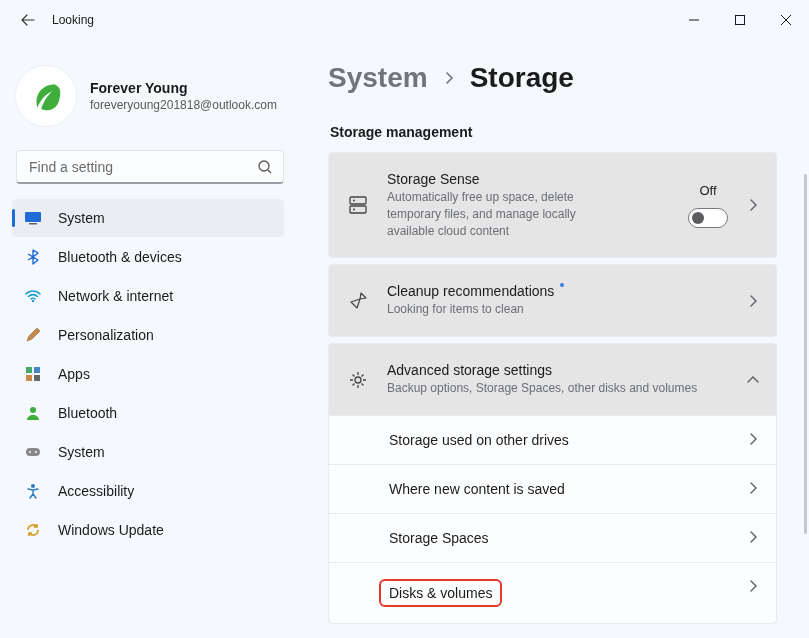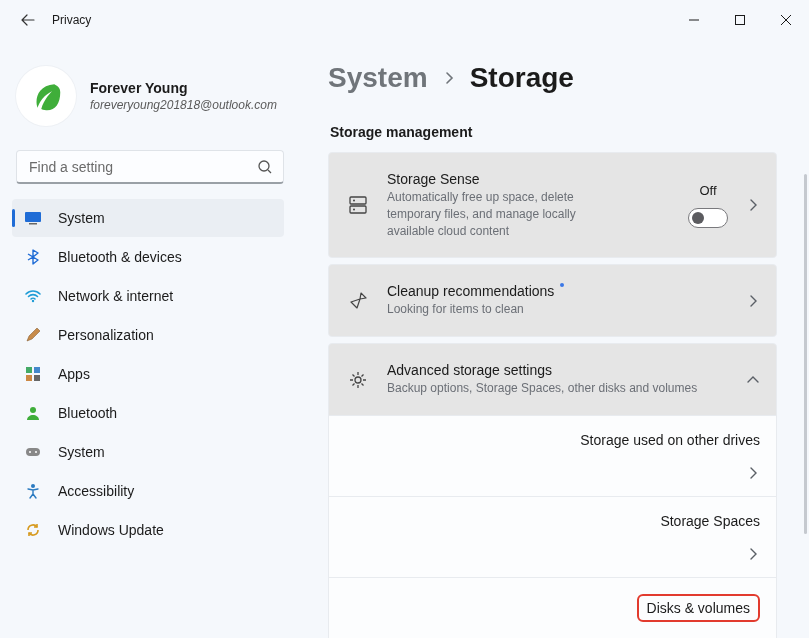--- a/index.html
+++ b/index.html
@@ -28,21 +28,21 @@
     width:300px; padding:8px 8px 8px 8px; display:flex; flex-direction:column;
   }
   .profile { display:flex; align-items:center; gap:14px; padding:18px 8px 24px 8px;}
   .avatar {
     width:60px; height:60px; border-radius:50%; background:#fff;
     display:flex; align-items:center; justify-content:center;
     box-shadow:0 0 0 1px rgba(0,0,0,0.03);
   }
   .avatar svg { width:38px; height:38px; }
   .profile .name { font-size:14px; font-weight:600; color:#1b1b1b;}
-  .profile .email { font-size:12px; color:#5a5a5a; margin-top:2px;font-style:italic;}
+  .profile .email { font-size:12px; color:#5a5a5a; margin-top:2px;}
 
   .search {
     margin:0 8px 14px 8px; height:34px; border:1px solid #dfe3e8; background:#fcfdff;
     border-radius:4px; display:flex; align-items:center; padding:0 10px;
     border-bottom:2px solid #9aa0a6;
   }
   .search input {
     flex:1; border:none; background:transparent; outline:none; font-size:14px; color:#333;
   }
   .search input::placeholder { color:#6b6b6b; }
@@ -84,22 +84,22 @@
   .card-body .chev, .subrow .chev { color:#5a5f66; }
   .toggle-wrap { display:flex; align-items:center; gap:10px;flex-direction:column;}
   .toggle-label { font-size:13px; color:#1b1b1b;}
   .toggle {
     width:40px; height:20px; border-radius:999px; background:#fff; border:1px solid #79797d;
     position:relative; cursor:pointer;
   }
   .toggle .knob { position:absolute; left:3px; top:3px; width:12px; height:12px; border-radius:50%; background:#5b5b5f;}
 
   .sub-group .subrow {
-    border-top:1px solid #e8ebef; display:flex; align-items:flex-end;
-    padding:16px 16px 16px 60px; gap:18px; cursor:pointer; background:#fcfdfe;flex-direction:column;
+    border-top:1px solid #e8ebef; display:flex; align-items:flex-start;
+    padding:16px 16px 16px 60px; gap:18px; cursor:pointer; background:#fcfdfe;
   }
   .sub-group .subrow:last-child { border-radius:0 0 4px 4px;}
   .subrow .ttl { flex:1; font-size:14px; color:#1b1b1b;}
   .highlight { border:2.5px solid #e23b2e; border-radius:6px; padding:4px 8px; margin-left:-10px; display:inline-block;}
 
   .scroll-indicator {
     position:absolute; right:2px; top:134px; width:3px; height:360px;
     background:#c5c9cf; border-radius:4px;
   }
 
@@ -107,21 +107,21 @@
 </style>
 </head>
 <body>
 
 <div class="titlebar">
   <div class="back">
     <svg width="16" height="16" viewBox="0 0 16 16">
         <path d="M7 3 2 8l5 5M2 8h12" stroke="#333" stroke-width="1.2" fill="none" stroke-linecap="round" stroke-linejoin="round"></path>
       </svg>
   </div>
-  <div class="title">Privacy</div>
+  <div class="title">Looking</div>
   <div class="spacer"></div>
   <div class="winbtn">
     <svg width="10" height="10" viewBox="0 0 10 10">
         <path d="M0 5h10" stroke="#1b1b1b" stroke-width="1"></path>
       </svg>
   </div>
   <div class="winbtn">
     <svg width="10" height="10" viewBox="0 0 10 10">
         <rect x="0.5" y="0.5" width="9" height="9" stroke="#1b1b1b" fill="none"></rect>
       </svg>
@@ -317,20 +317,26 @@
           </svg>
       </div>
       <div class="sub-group">
         <div class="subrow">
           <span class="ttl">Storage used on other drives</span>
           <svg class="chev" width="14" height="14" viewBox="0 0 14 14">
               <path d="M5 2l5 5-5 5" stroke="#5a5f66" stroke-width="1.4" fill="none" stroke-linecap="round"></path>
             </svg>
         </div>
         <div class="subrow">
+          <span class="ttl">Where new content is saved</span>
+          <svg class="chev" width="14" height="14" viewBox="0 0 14 14">
+              <path d="M5 2l5 5-5 5" stroke="#5a5f66" stroke-width="1.4" fill="none" stroke-linecap="round"></path>
+            </svg>
+        </div>
+        <div class="subrow">
           <span class="ttl">Storage Spaces</span>
           <svg class="chev" width="14" height="14" viewBox="0 0 14 14">
               <path d="M5 2l5 5-5 5" stroke="#5a5f66" stroke-width="1.4" fill="none" stroke-linecap="round"></path>
             </svg>
         </div>
         <div class="subrow">
           <span class="ttl"><span class="highlight">Disks &amp; volumes</span></span>
           <svg class="chev" width="14" height="14" viewBox="0 0 14 14">
               <path d="M5 2l5 5-5 5" stroke="#5a5f66" stroke-width="1.4" fill="none" stroke-linecap="round"></path>
             </svg>

